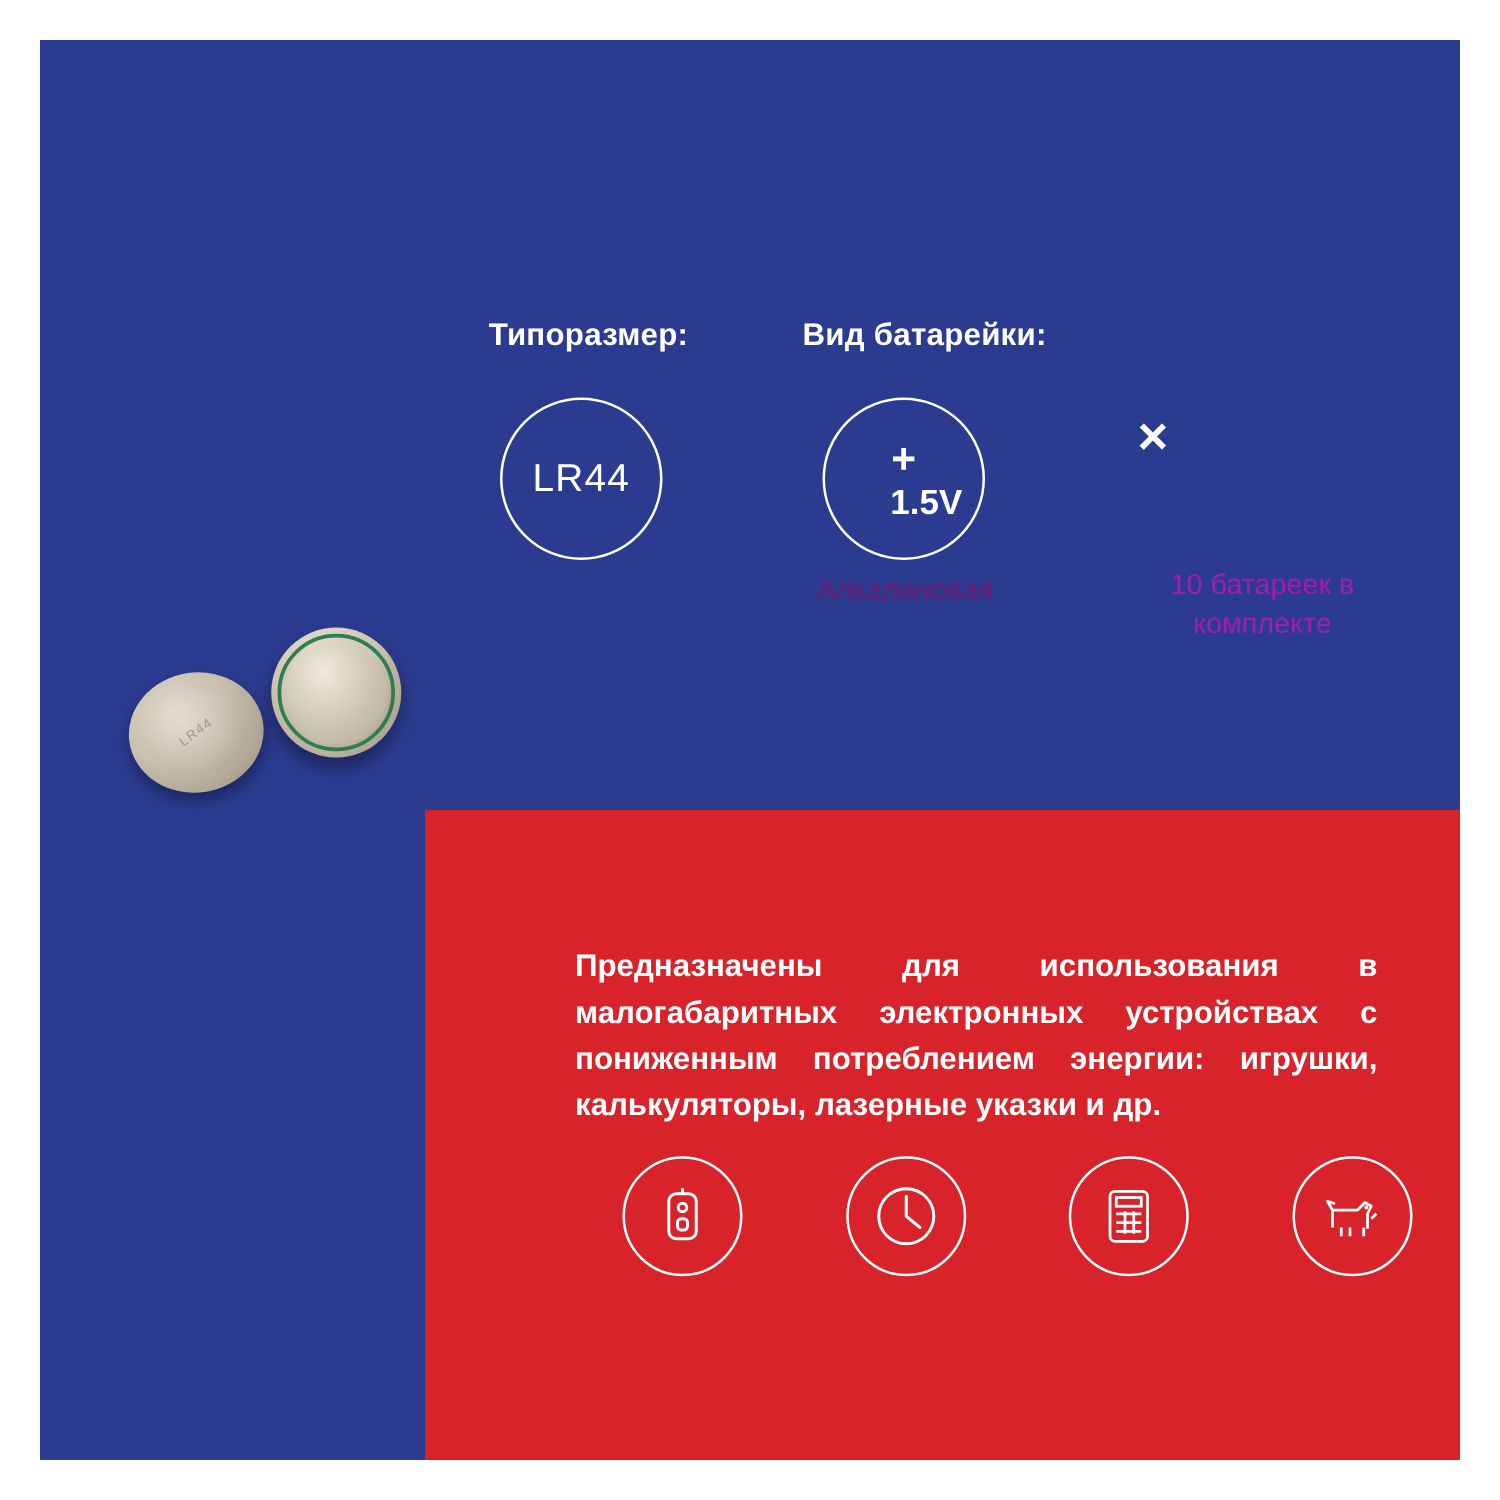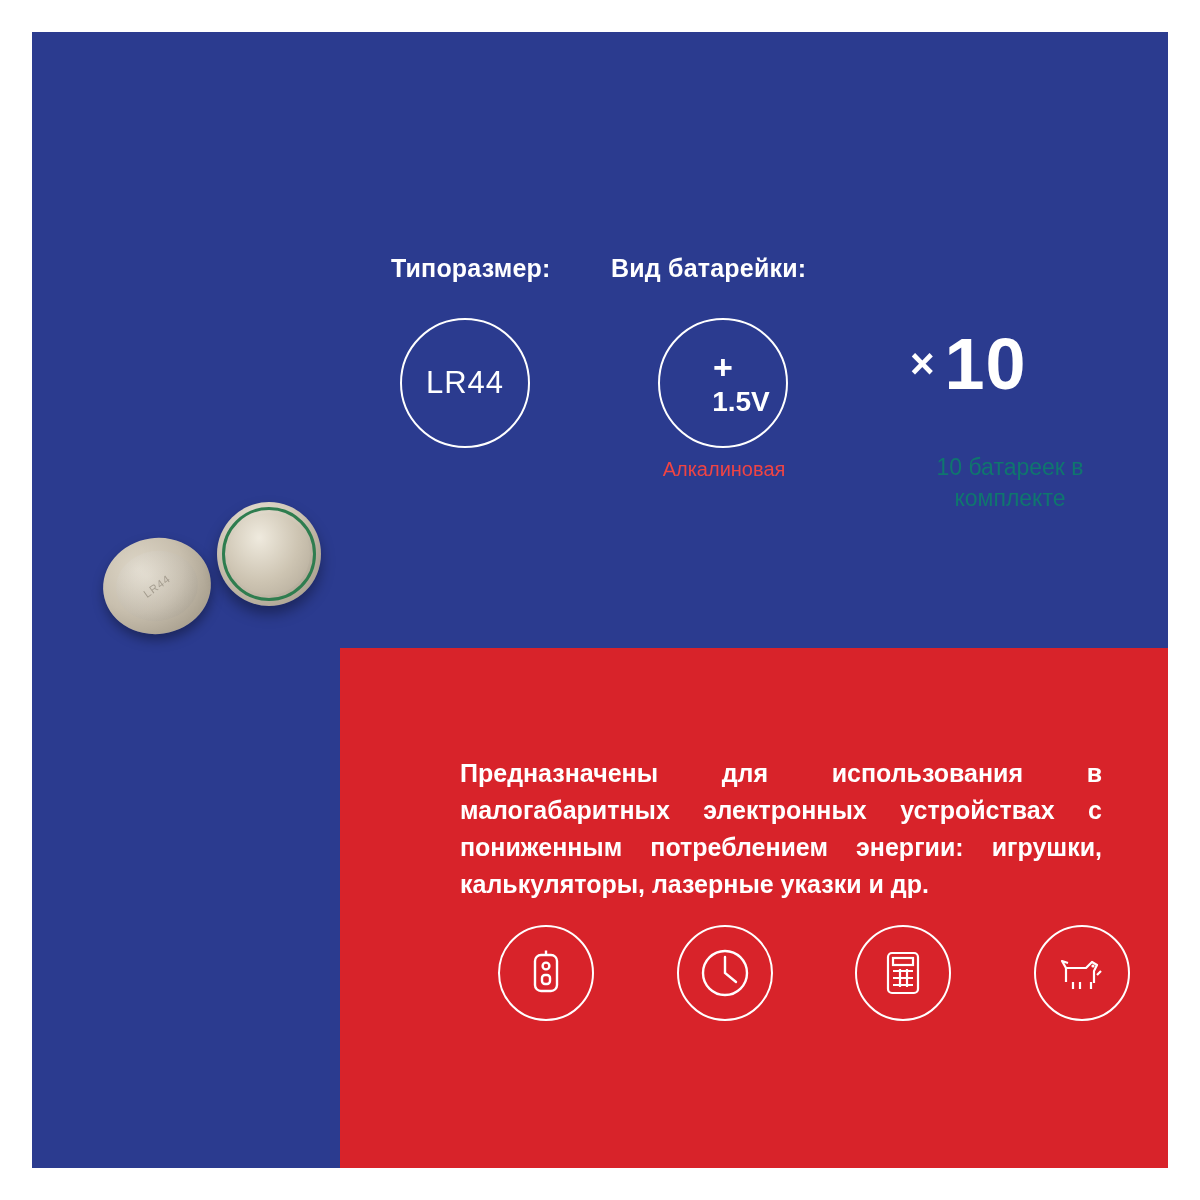--- a/index.html
+++ b/index.html
@@ -43,21 +43,21 @@
     color: #ffffff;
   }
   .spec-heading {
     position: absolute;
     font-weight: bold;
     font-size: 25px;
     letter-spacing: .2px;
     white-space: nowrap;
   }
   .h-size { left: 32px; top: 14px; margin-left: 19px; }
-  .h-type { left: 271px; top: 14px; }
+  .h-type { left: 302px; top: 14px; }
 
   .circle {
     position: absolute;
     border: 2px solid #ffffff;
     border-radius: 50%;
     box-sizing: border-box;
     display: flex;
     flex-direction: column;
     align-items: center;
     justify-content: center;
@@ -84,22 +84,22 @@
     margin-bottom: 4px;
   }
   .volt {
     font-size: 28px;
     font-weight: bold;
     line-height: 1;
     margin-left: 36px;
   }
   .caption {
     position: absolute;
-    font-size: 20px;
-    color: #ef4444;
+    font-size: 23px;
+    color: #701a75;
     white-space: nowrap;
   }
   .cap-type { left: 272px; top: 218px; width: 224px; text-align: center; }
 
   .multi {
     position: absolute;
     left: 570px;
     top: 88px;
     display: flex;
     align-items: center;
@@ -118,21 +118,21 @@
     letter-spacing: 1px;
   }
   .cap-count {
     position: absolute;
     left: 540px;
     top: 212px;
     width: 260px;
     text-align: center;
     font-size: 23px;
     line-height: 1.35;
-    color: #0f766e;
+    color: #a21caf;
   }
 
   
   .batteries {
     position: absolute;
     left: 95px;
     top: 490px;
     width: 250px;
     height: 165px;
   }
@@ -248,21 +248,20 @@
 
     <div class="circle circle-type">
       <span class="plus-sign">+</span>
       <span class="volt">1.5V</span>
     </div>
 
     <div class="caption cap-type">Алкалиновая</div>
 
     <div class="multi">
       <span class="x">×</span>
-      <span class="n">10</span>
     </div>
 
     <div class="cap-count">10 батареек в комплекте</div>
   </div>
 
   <div class="batteries">
     <div class="cell-flat">
       <div class="txt">LR44</div>
     </div>
     <div class="cell-stand"></div>

